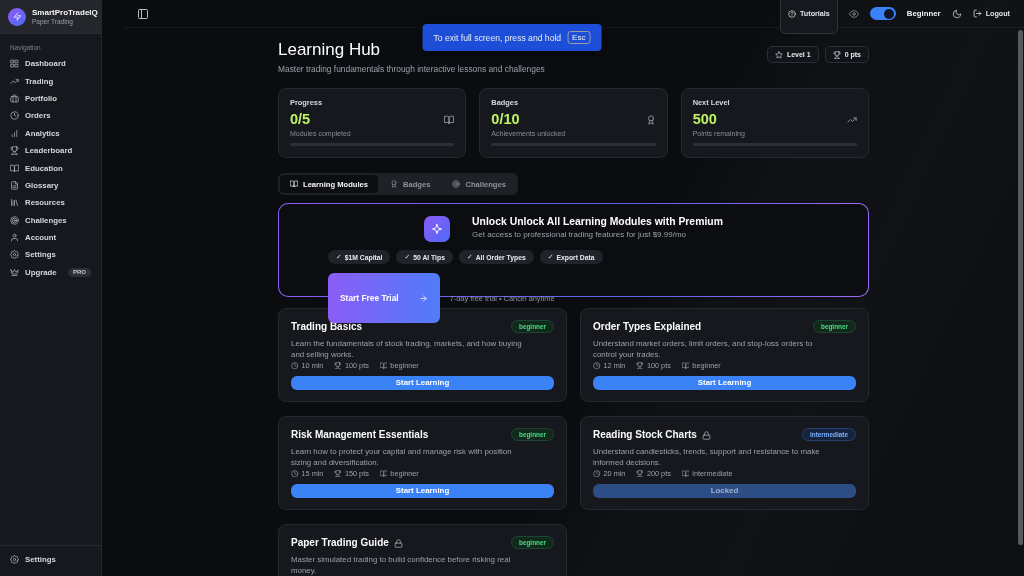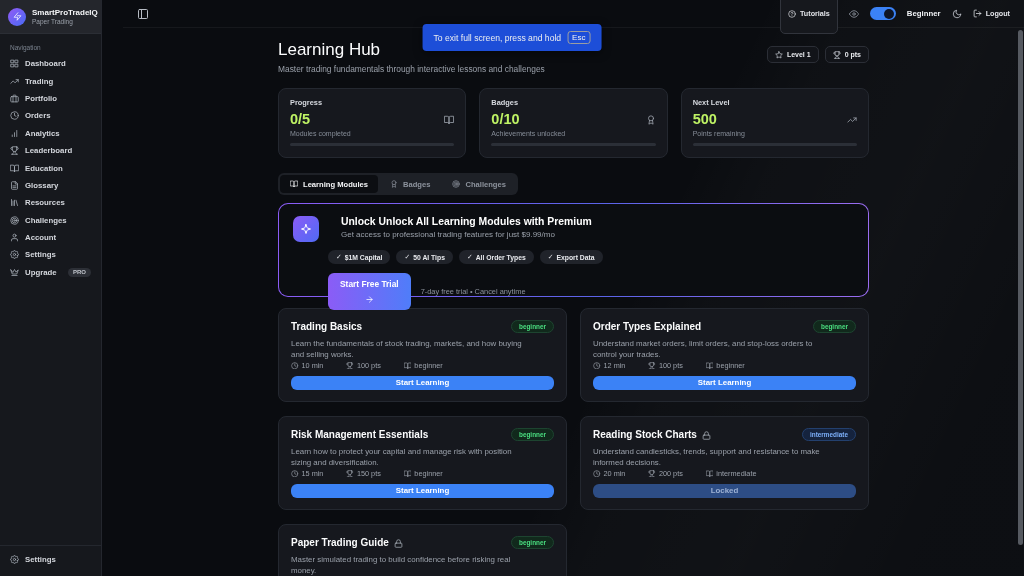--- a/index.html
+++ b/index.html
@@ -78,46 +78,46 @@
   .tabs { display:inline-flex; gap:2px; margin-top:15px; background:#1e2127; border-radius:6px; padding:2px; }
   .tab { display:flex; align-items:center; gap:5px; padding:4.5px 10px; border-radius:4px;
     font-size:7.6px; font-weight:bold; color:#8d939d; cursor:pointer; }
   .tab svg { width:8px; height:8px; }
   .tab.active { background:#0c0e12; color:#f5f6f8; }
 
   .premium { margin-top:8px; border-radius:10px; border:1px solid transparent; height:94px;
     background:linear-gradient(#0b0d11,#0b0d11) padding-box,
                linear-gradient(90deg,#8b5cf6,#5a63e8 55%,#9a6cf0) border-box;
     padding:12px 14px; position:relative; }
-  .premium-head { display:flex; gap:22px; }
+  .premium-head { display:flex; gap:22px;justify-content:center; }
   .premium-icon { width:26px; height:26px; border-radius:7px; flex:0 0 auto;
     background:linear-gradient(135deg,#8b5cf6,#4f6af5); display:flex; align-items:center; justify-content:center; color:#fff; }
   .premium-icon svg { width:12px; height:12px; }
   .premium-title { font-size:10.4px; font-weight:bold; color:#ffffff; }
   .premium-sub { font-size:8px; color:#9aa0aa; margin-top:3px; }
   .chip-row { display:flex; gap:6px; margin:8px 0 0 35px; }
   .chip { background:#20232a; border-radius:8px; padding:3px 8px; font-size:6.8px; font-weight:bold; color:#e8eaee;
     display:flex; gap:3px; align-items:center; }
   .cta-row { display:flex; align-items:center; gap:10px; margin:9px 0 0 35px; }
-  .cta-btn { display:flex; align-items:center; gap:6px; border-radius:6px; padding:6px 12px;
-    background:linear-gradient(90deg,#8b5cf6,#4f7df9); color:#fff; font-size:8.4px; font-weight:bold; cursor:pointer;flex-direction:column; }
+  .cta-btn { display:flex; align-items:center; gap:20px; border-radius:6px; padding:20px 12px;
+    background:linear-gradient(90deg,#8b5cf6,#4f7df9); color:#fff; font-size:8.4px; font-weight:bold; cursor:pointer; }
   .cta-btn svg { width:9px; height:9px; }
   .cta-note { font-size:7.4px; color:#8d939d; }
 
   .modules-grid { display:grid; grid-template-columns:1fr 1fr; gap:14px 13px; margin-top:11px; }
   .module-card { height:94px; background:#16181e; border:1px solid #242830; border-radius:8px;
     padding:11px 12px; display:flex; flex-direction:column; }
   .module-head { display:flex; align-items:center; }
   .module-title { font-size:10px; font-weight:bold; color:#fbfcfd; display:flex; align-items:flex-end; gap:5px; }
   .module-title svg { width:9px; height:9px; color:#aab0ba; }
   .level-pill { margin-left:auto; font-size:6.4px; font-weight:bold; border-radius:8px; padding:2px 7px; }
   .level-pill.beginner { color:#4ade80; background:#11291c; border:1px solid #1d4430; }
   .level-pill.intermediate { color:#7db0fb; background:#15233e; border:1px solid #23406e; }
   .module-desc { font-size:7.9px; color:#9aa0aa; line-height:1.45; margin-top:5px; max-width:92%; }
-  .meta-row { display:flex; gap:23px; margin-top:auto; font-size:7.3px; color:#9aa0aa; align-items:center; }
+  .meta-row { display:flex; gap:11px; margin-top:auto; font-size:7.3px; color:#9aa0aa; align-items:center; }
   .meta { display:flex; align-items:center; gap:3px; }
   .meta svg { width:7.5px; height:7.5px; }
   .module-btn { margin-top:6px; height:17px; border-radius:6px; background:#3b82f6; color:#fff;
     font-size:7.9px; font-weight:bold; display:flex; align-items:center; justify-content:center; cursor:pointer; }
   .module-btn.locked { background:#2d4d85; color:#9db1d4; cursor:default; }
 
   
   .scrollbar { position:absolute; right:1px; top:0; width:6px; height:576px; z-index:10; }
   .scroll-thumb { position:absolute; top:30px; right:0; width:5px; height:515px; background:#565a61; border-radius:3px; }
 </style>

